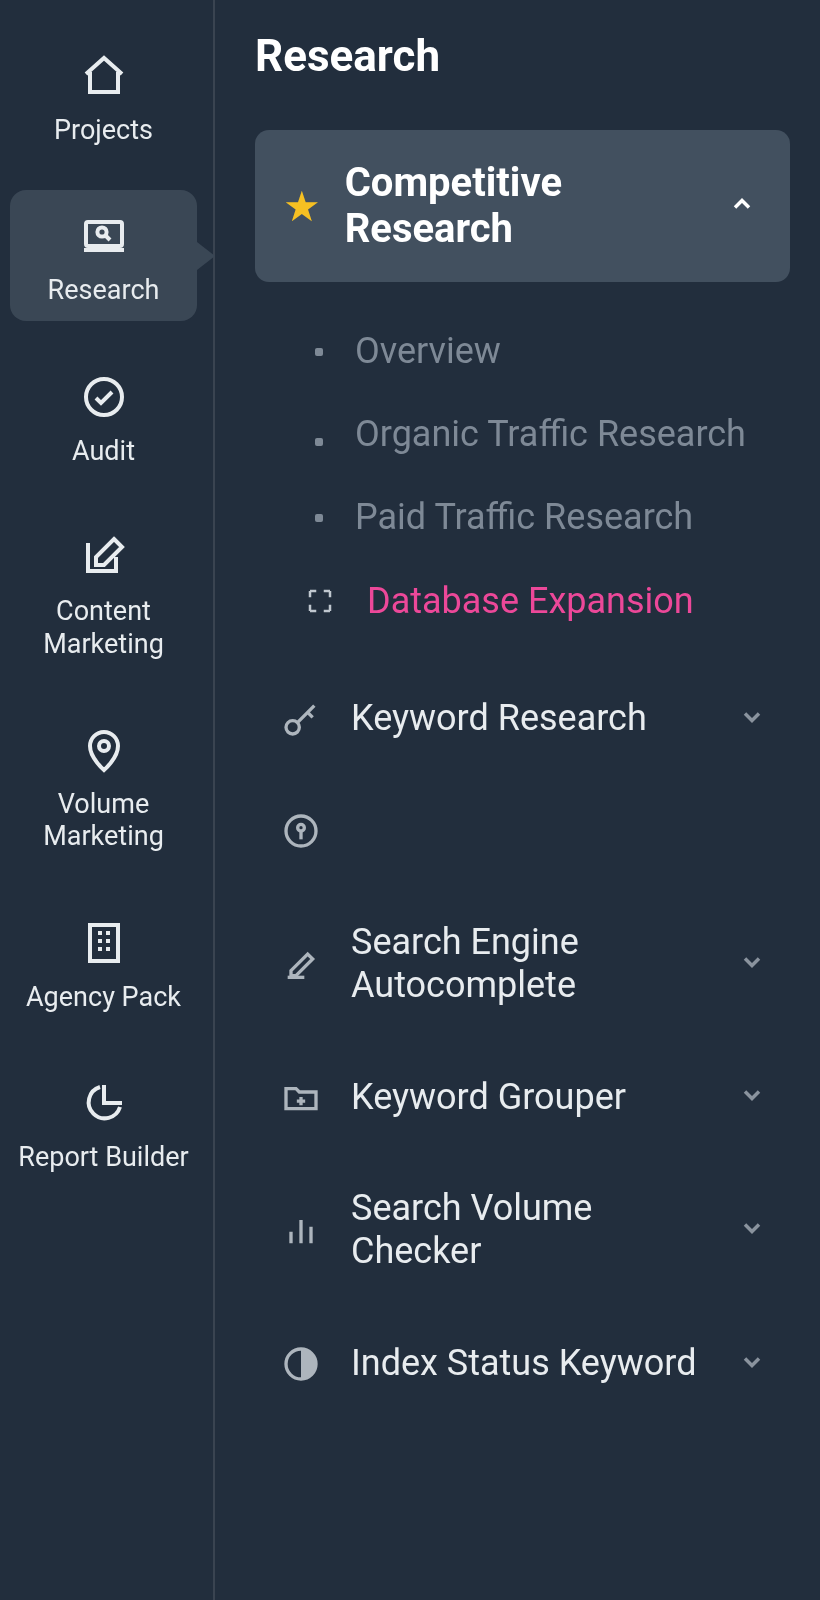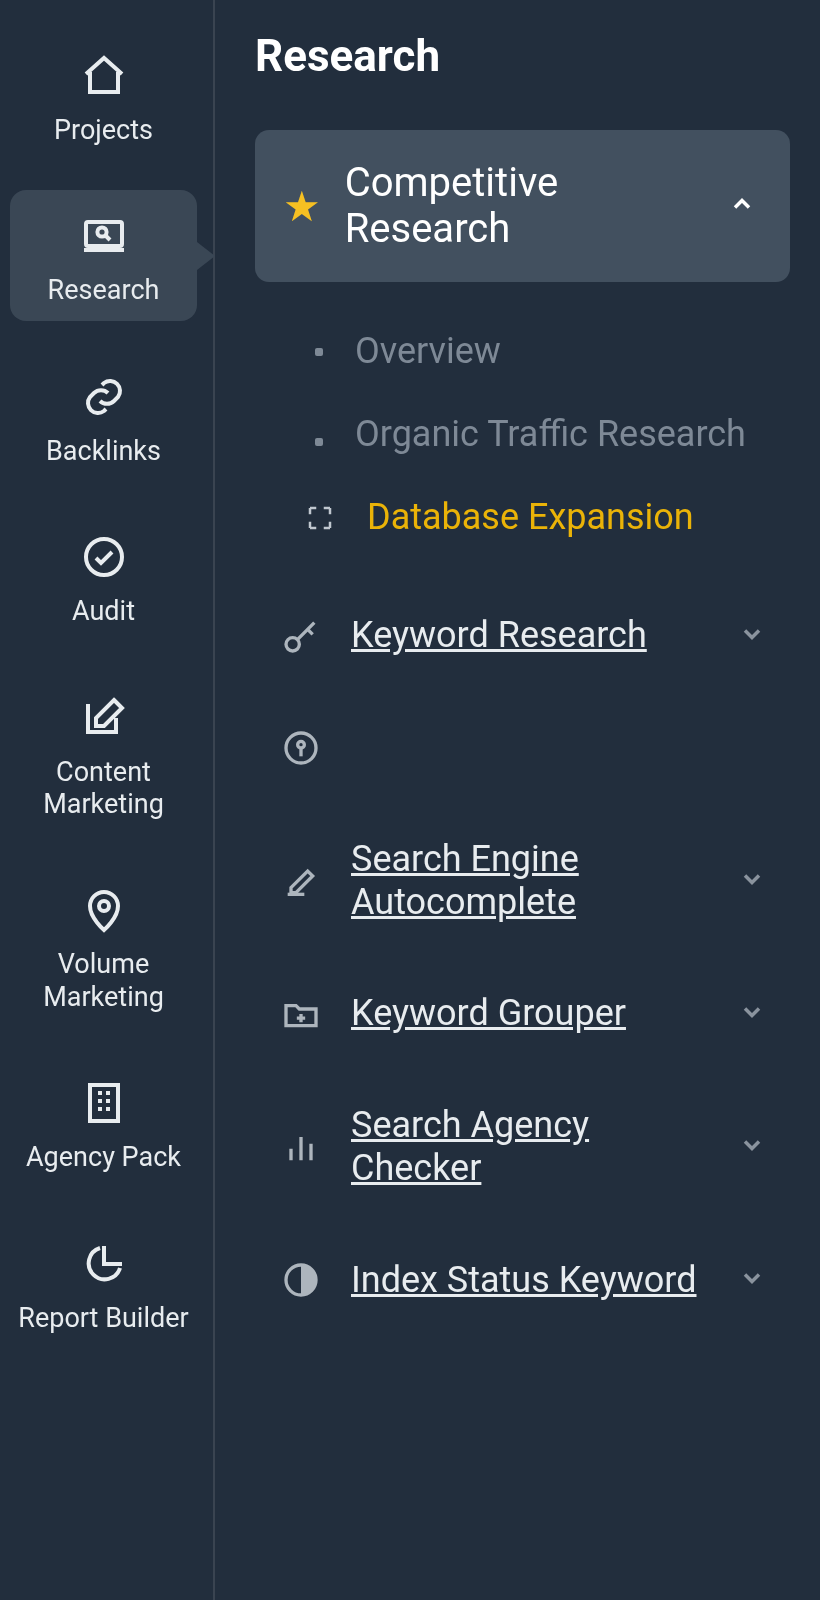--- a/index.html
+++ b/index.html
@@ -81,21 +81,21 @@
     gap: 24px;
     margin-bottom: 18px;
   }
   .section-card .star {
     color: #f6c022;
     font-size: 42px;
     flex-shrink: 0;
   }
   .section-card .label {
     font-size: 40px;
-    font-weight: 400;
+    font-weight: 700;
     color: #fff;
     line-height: 1.15;
     flex: 1;
   }
   .section-card .chev {
     color: #fff;
   }
 
   .submenu { padding: 10px 0 20px 0; }
   .sub-item {
@@ -109,30 +109,29 @@
     width: 8px; height: 8px;
     background: #7e8996;
     border-radius: 2px;
     flex-shrink: 0;
   }
   .sub-text {
     font-size: 36px;
     color: #7e8996;
     line-height: 1.2;
   }
-  .sub-item.bright .sub-text { color: #eab308; }
+  .sub-item.bright .sub-text { color: #ec4899; }
   .sub-item .mini-icon svg { width: 30px; height: 30px; stroke: #c0c7cf; fill: none; stroke-width: 2; }
 
   .menu-row {
     display: flex;
     align-items: center;
     gap: 28px;
     padding: 34px 24px 34px 24px;
     cursor: pointer;
-    text-decoration: underline;
   }
   .menu-row .row-icon {
     width: 44px; height: 44px;
     display: flex; align-items: center; justify-content: center;
     flex-shrink: 0;
   }
   .menu-row .row-icon svg { width: 40px; height: 40px; stroke: #adb5bd; fill: none; stroke-width: 2; }
   .menu-row .row-label {
     font-size: 36px;
     color: #e8ecef;
@@ -162,29 +161,20 @@
       <svg viewBox="0 0 24 24">
           <rect x="3" y="5" width="18" height="12" rx="1"></rect>
           <path d="M2 19h20"></path>
           <circle cx="11" cy="10" r="2.3"></circle>
           <path d="M13 12l2 2"></path>
         </svg>
     </span>
     <span>Research</span>
   </div>
 
-  <div class="nav-item">
-    <span class="nav-icon">
-      <svg viewBox="0 0 24 24">
-          <path d="M10 14a5 5 0 0 0 7 0l2-2a5 5 0 0 0-7-7l-1 1"></path>
-          <path d="M14 10a5 5 0 0 0-7 0l-2 2a5 5 0 0 0 7 7l1-1"></path>
-        </svg>
-    </span>
-    <span>Backlinks</span>
-  </div>
 
   <div class="nav-item">
     <span class="nav-icon">
       <svg viewBox="0 0 24 24">
           <circle cx="12" cy="12" r="9"></circle>
           <path d="M8 12.5l2.5 2.5L16 9.5"></path>
         </svg>
     </span>
     <span>Audit</span>
   </div>
@@ -250,20 +240,24 @@
     <div class="sub-item">
       <span class="sub-bullet"></span>
       <span class="sub-text">Overview</span>
     </div>
 
     <div class="sub-item">
       <span class="sub-bullet" style="align-self:flex-end;margin-bottom:10px"></span>
       <span class="sub-text">Organic Traffic Research</span>
     </div>
 
+    <div class="sub-item">
+      <span class="sub-bullet"></span>
+      <span class="sub-text">Paid Traffic Research</span>
+    </div>
 
     <div class="sub-item bright">
       <span class="mini-icon" style="width:30px;display:flex;justify-content:center;margin-left:-10px">
         <svg viewBox="0 0 24 24">
             <path d="M4 4h5M4 4v5M20 4h-5M20 4v5M4 20h5M4 20v-5M20 20h-5M20 20v-5"></path>
           </svg>
       </span>
       <span class="sub-text">Database Expansion</span>
     </div>
 
@@ -323,21 +317,21 @@
         </svg>
     </span>
   </div>
 
   <div class="menu-row">
     <span class="row-icon">
       <svg viewBox="0 0 24 24">
           <path d="M6 20V13M12 20V6M18 20V10"></path>
         </svg>
     </span>
-    <span class="row-label">Search Agency Checker</span>
+    <span class="row-label">Search Volume Checker</span>
     <span class="chev">
       <svg viewBox="0 0 24 24">
           <path d="M6 9l6 6 6-6"></path>
         </svg>
     </span>
   </div>
 
   <div class="menu-row">
     <span class="row-icon">
       <svg viewBox="0 0 24 24">

